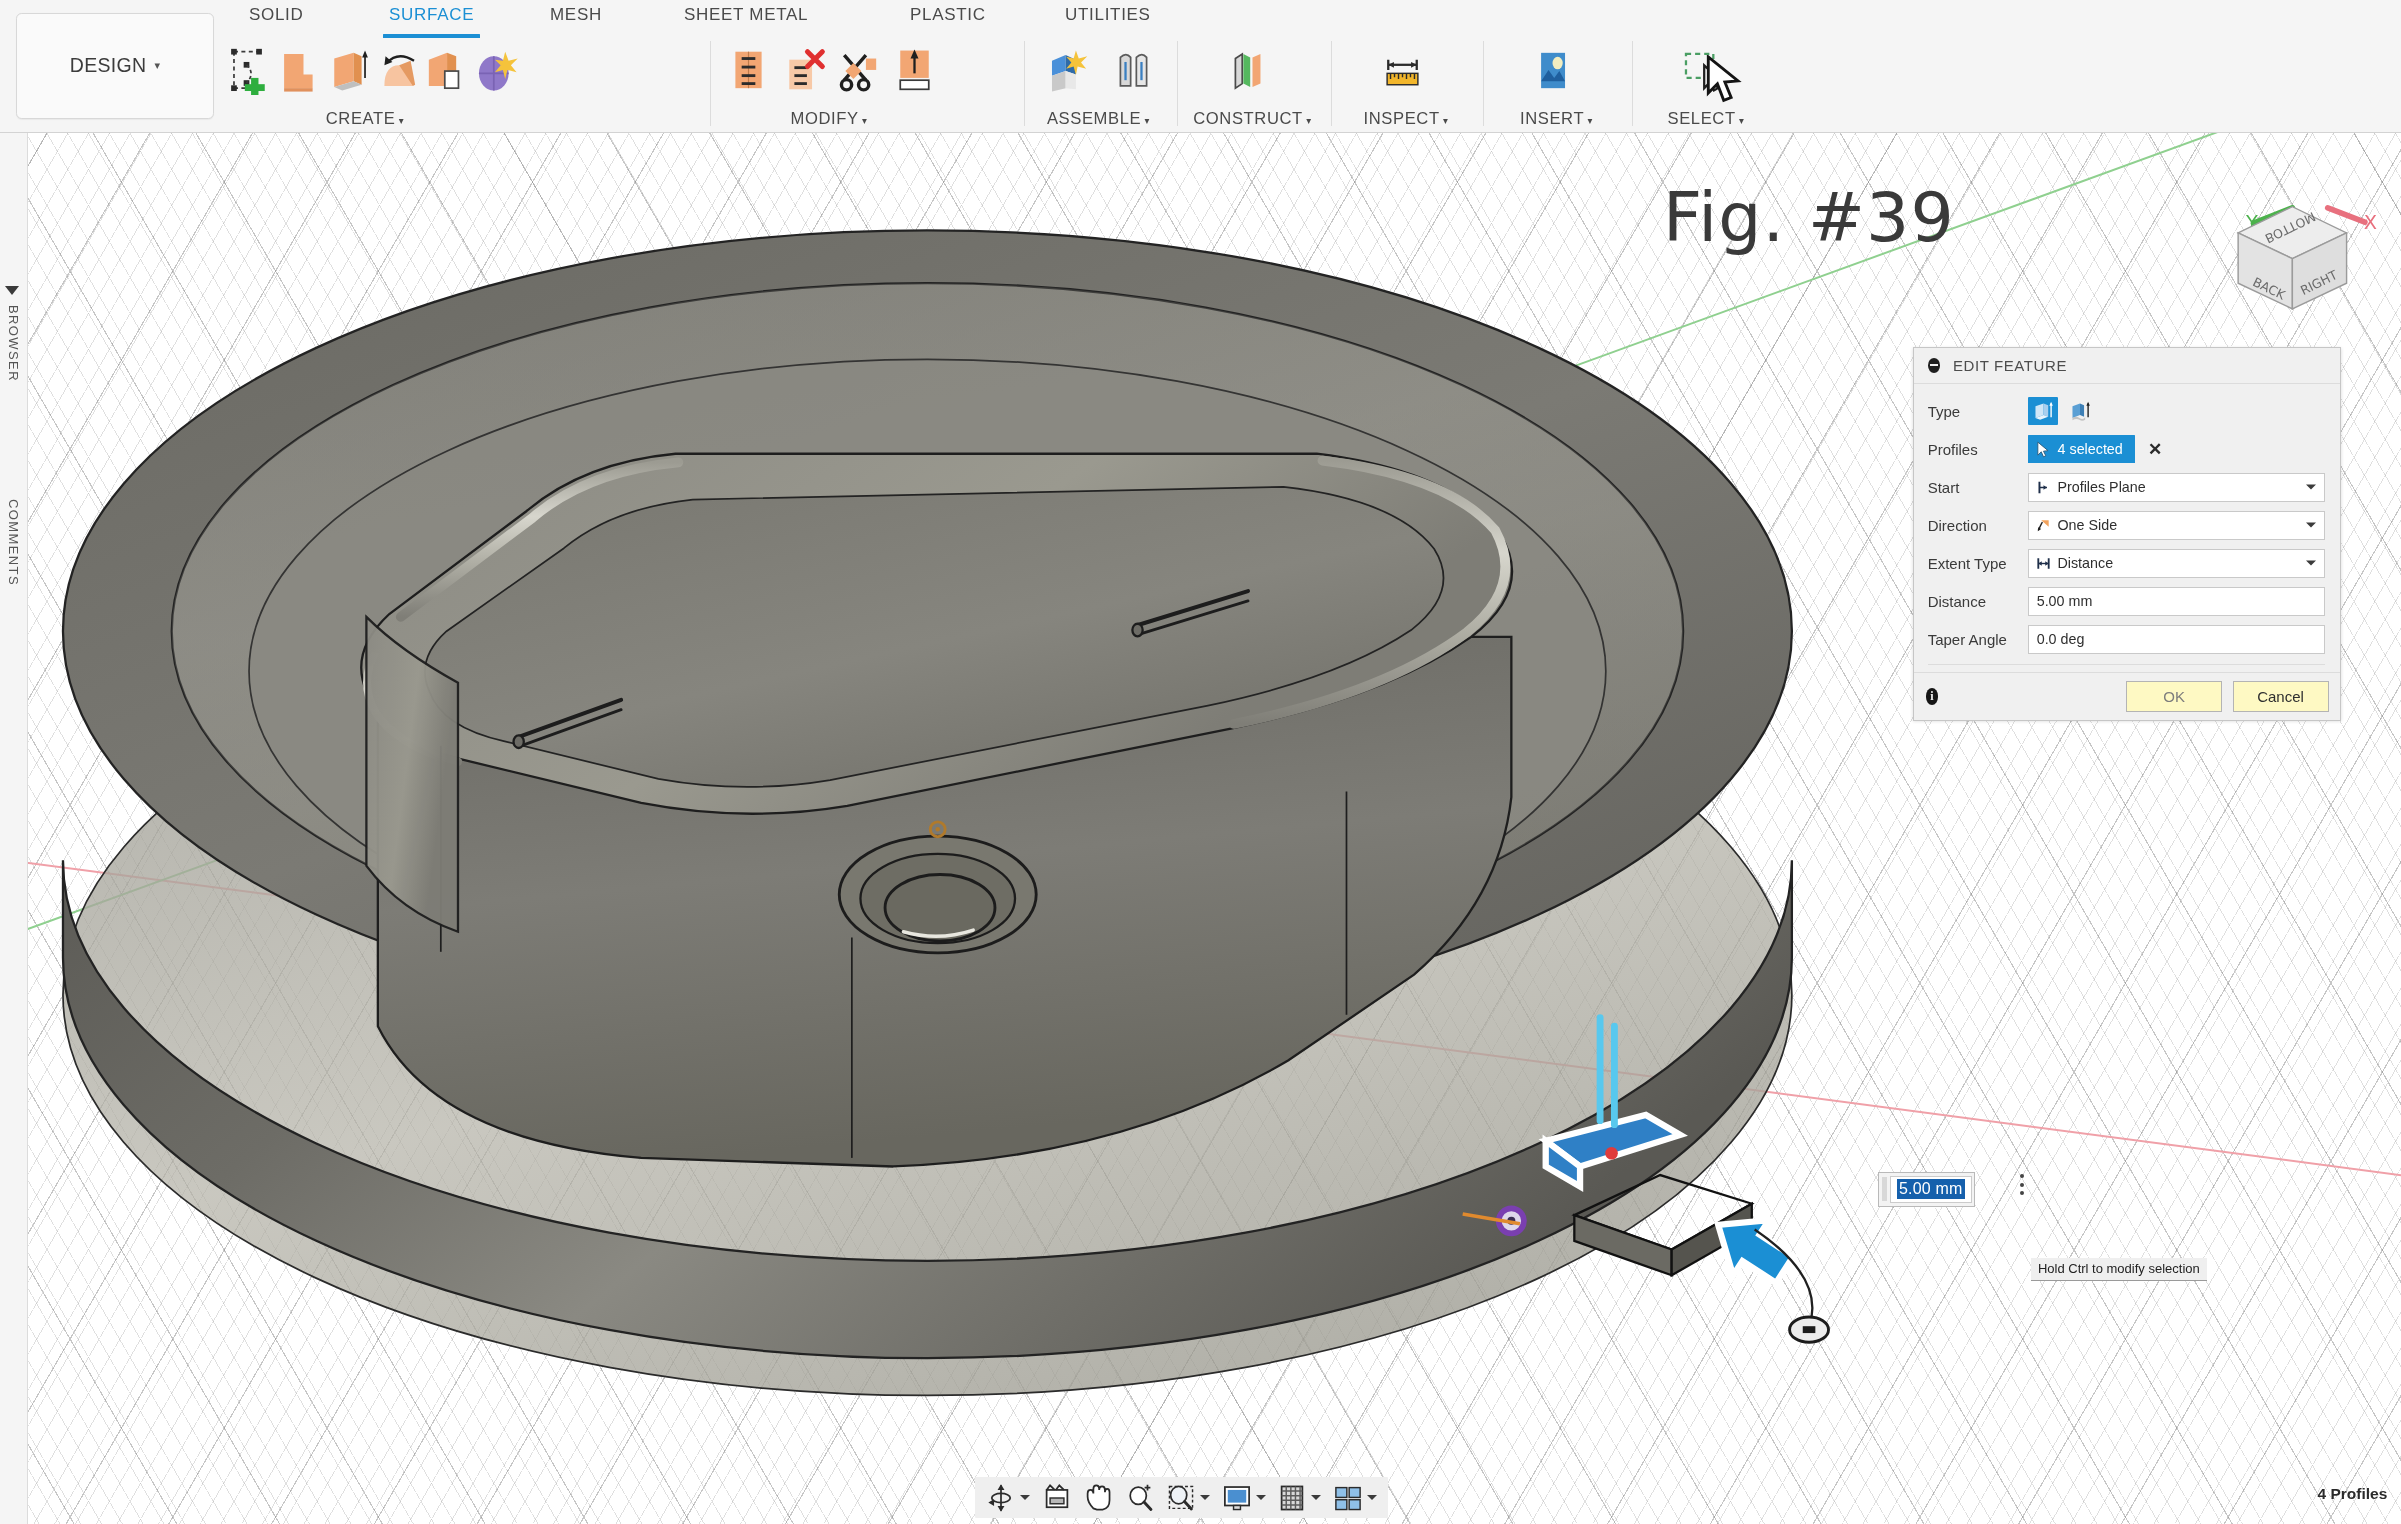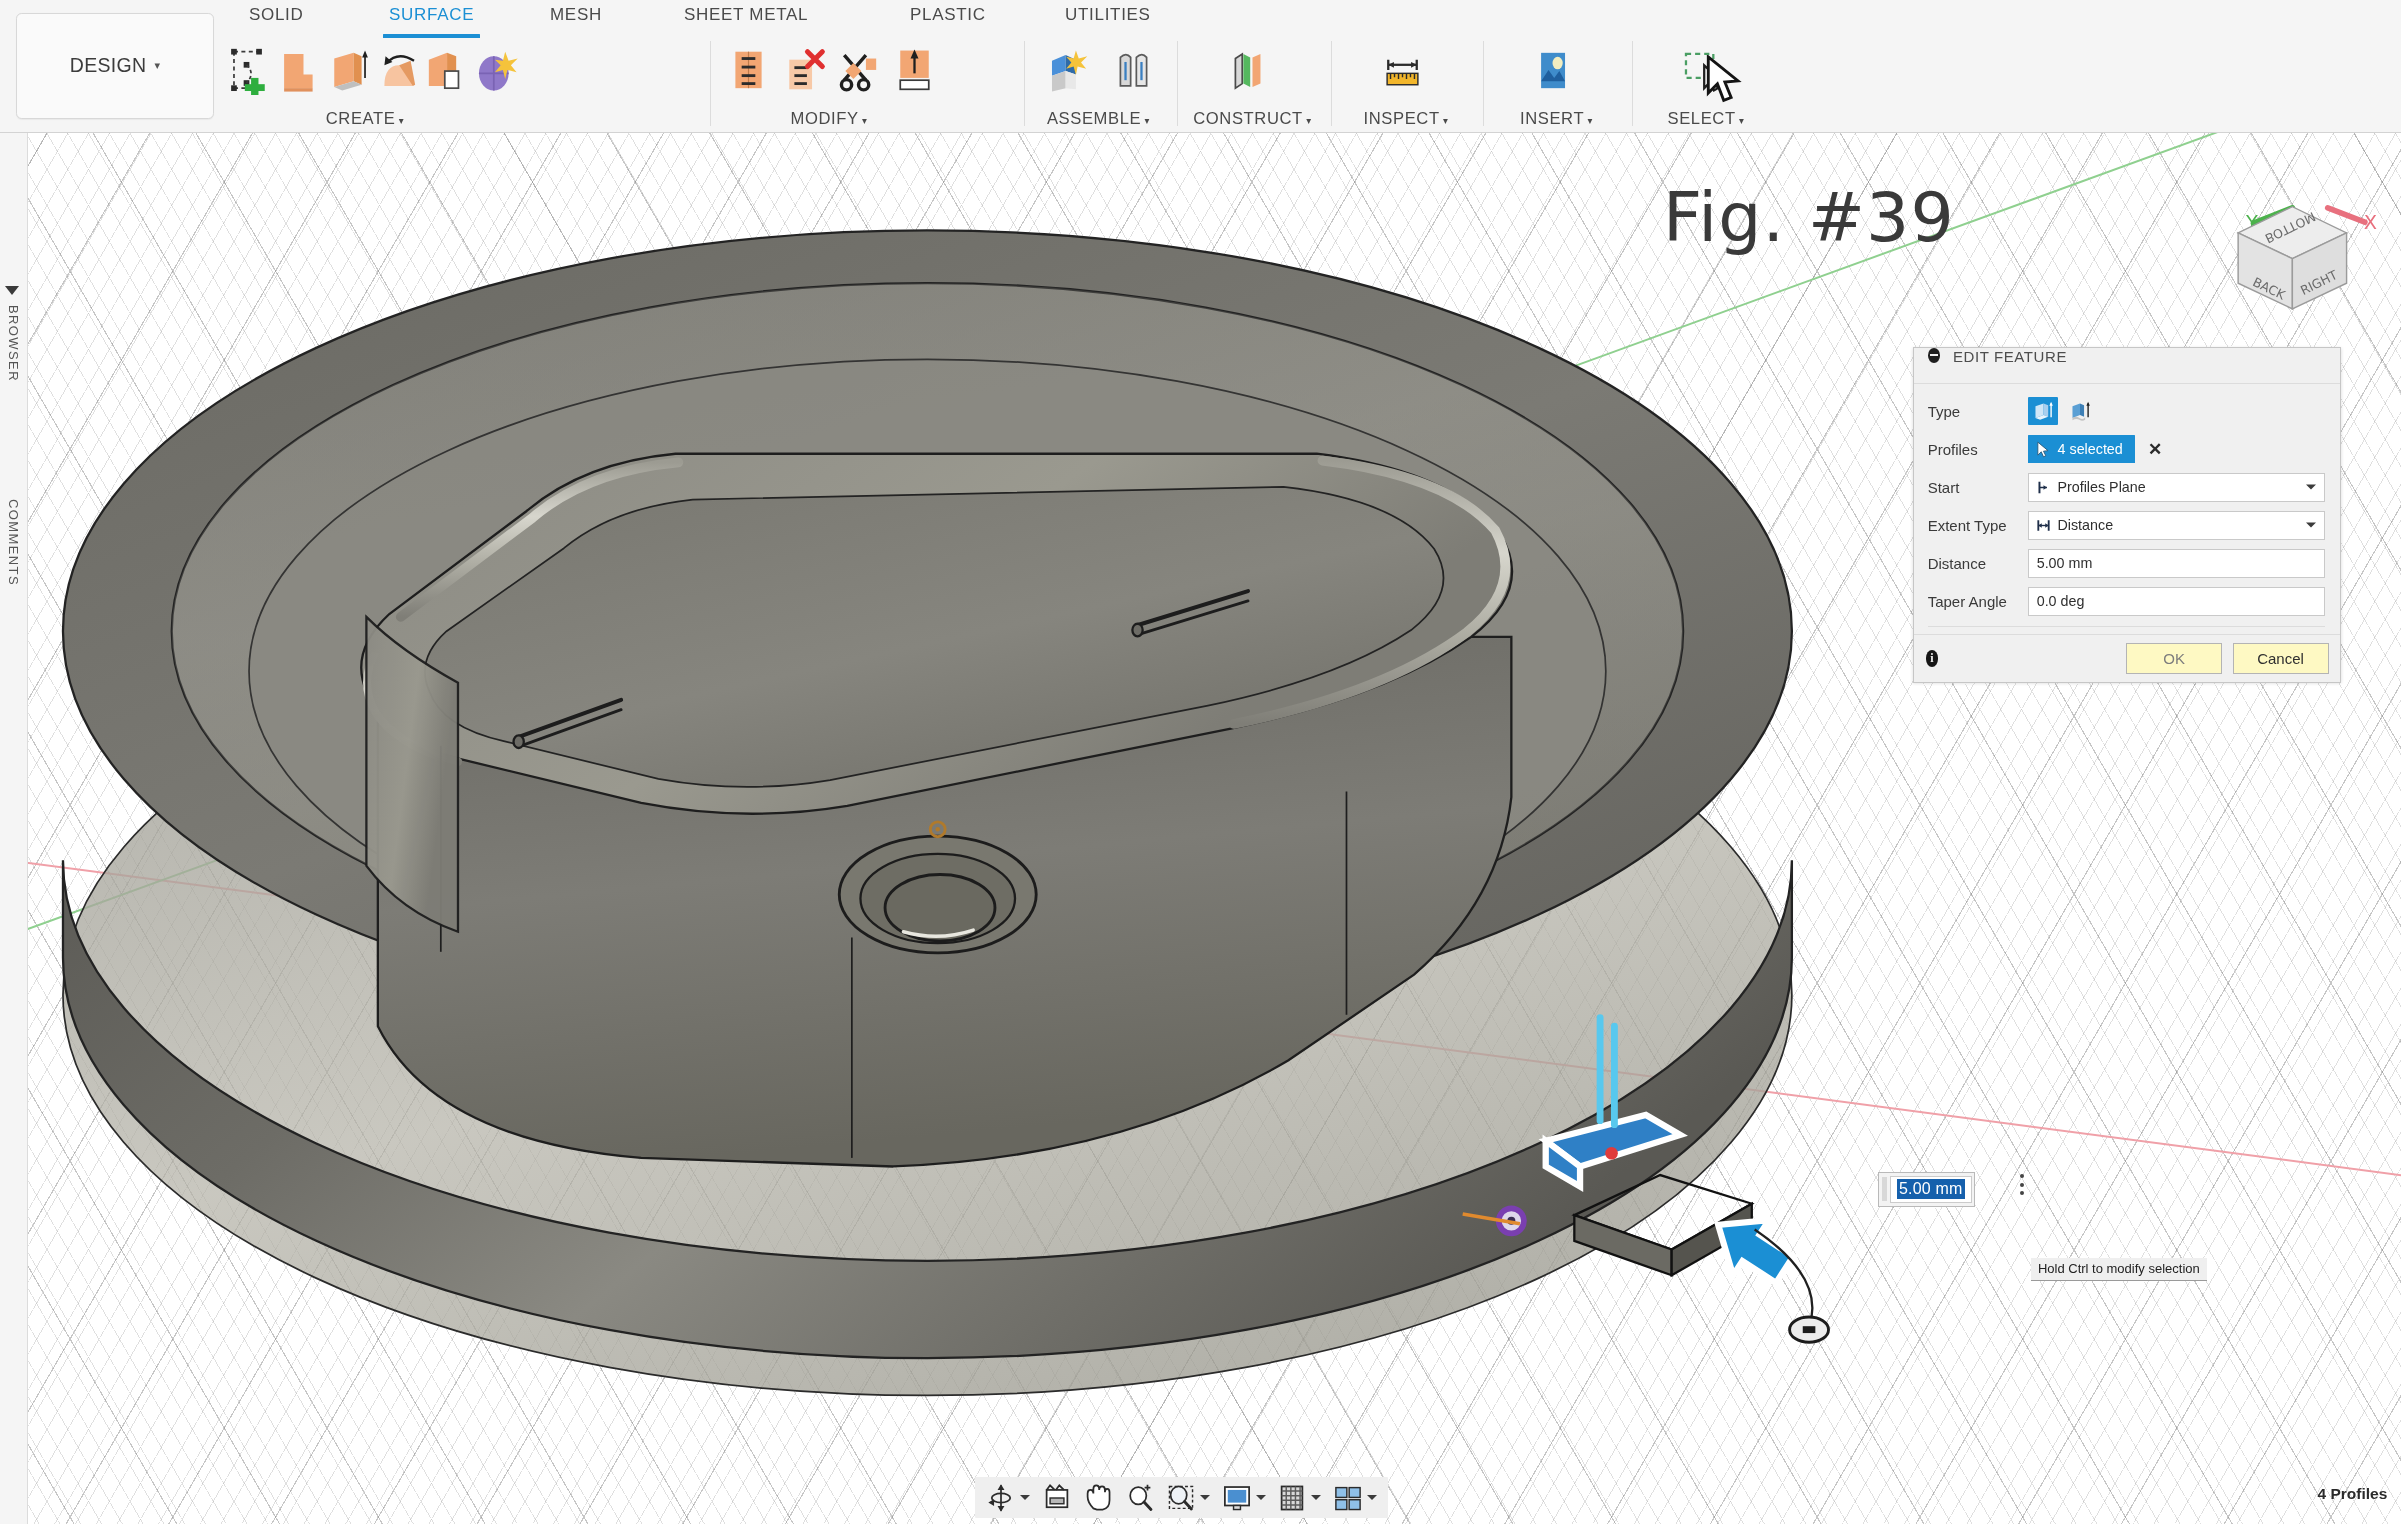--- a/index.html
+++ b/index.html
@@ -103,21 +103,21 @@
   
   #dialog {
     position: absolute; left: 1913px; top: 347px;
     width: 428px;
     background: #f0f0f0;
     border: 0.6px solid #c6c6c6;
     box-shadow: 0 1.1px 3.4px rgba(0,0,0,.16);
     font-size: 15px; color: #2f2f2f;
   }
   #dlg-header {
-    height: 36px; display: flex; 
+    height: 36px; display: flex; align-items: center;
     padding-left: 13.7px; border-bottom: 0.6px solid #dcdcdc;
     background: #f0f0f0;
   }
   #dlg-header .collapse {
     width: 12.6px; height: 15px; border-radius: 50%;
     background: #1f1f1f; position: relative; margin-right: 12.6px;
   }
   #dlg-header .collapse::after {
     content:''; position:absolute; left:2.3px; right:2.3px; top:6.3px; height:1.7px; background:#f0f0f0;
   }
@@ -787,20 +787,34 @@
               <path d="M6 3 L6 23" stroke="#1f2f4a" stroke-width="3.4"></path>
               <path d="M6 13 L19 13" stroke="#1f2f4a" stroke-width="2.6"></path>
               <path d="M19 13 L13 9 L13 17 Z" fill="#1f2f4a"></path>
             </svg>
             <span>Profiles Plane</span>
             <span class="dd"></span>
           </div>
         </div>
       </div>
 
+      <div class="fld">
+        <div class="lbl">Direction</div>
+        <div class="ctl">
+          <div class="combo">
+            <svg width="15" height="15" viewBox="0 0 26 26">
+              <path d="M9 4 L22 4 L22 15 Z" fill="#f2a35e"></path>
+              <path d="M11 7 L4 21" stroke="#1f1f1f" stroke-width="2.4"></path>
+              <path d="M3 23 L4 16 L9 19 Z" fill="#1f1f1f"></path>
+            </svg>
+            <span>One Side</span>
+            <span class="dd"></span>
+          </div>
+        </div>
+      </div>
 
       <div class="fld">
         <div class="lbl">Extent Type</div>
         <div class="ctl">
           <div class="combo">
             <svg width="15" height="15" viewBox="0 0 26 26">
               <path d="M4 4 L4 22 M22 4 L22 22" stroke="#1f2f4a" stroke-width="3.2"></path>
               <path d="M4 13 L22 13" stroke="#1f2f4a" stroke-width="2.4"></path>
               <path d="M4 13 L10 9 L10 17 Z" fill="#1f2f4a"></path>
               <path d="M22 13 L16 9 L16 17 Z" fill="#1f2f4a"></path>

